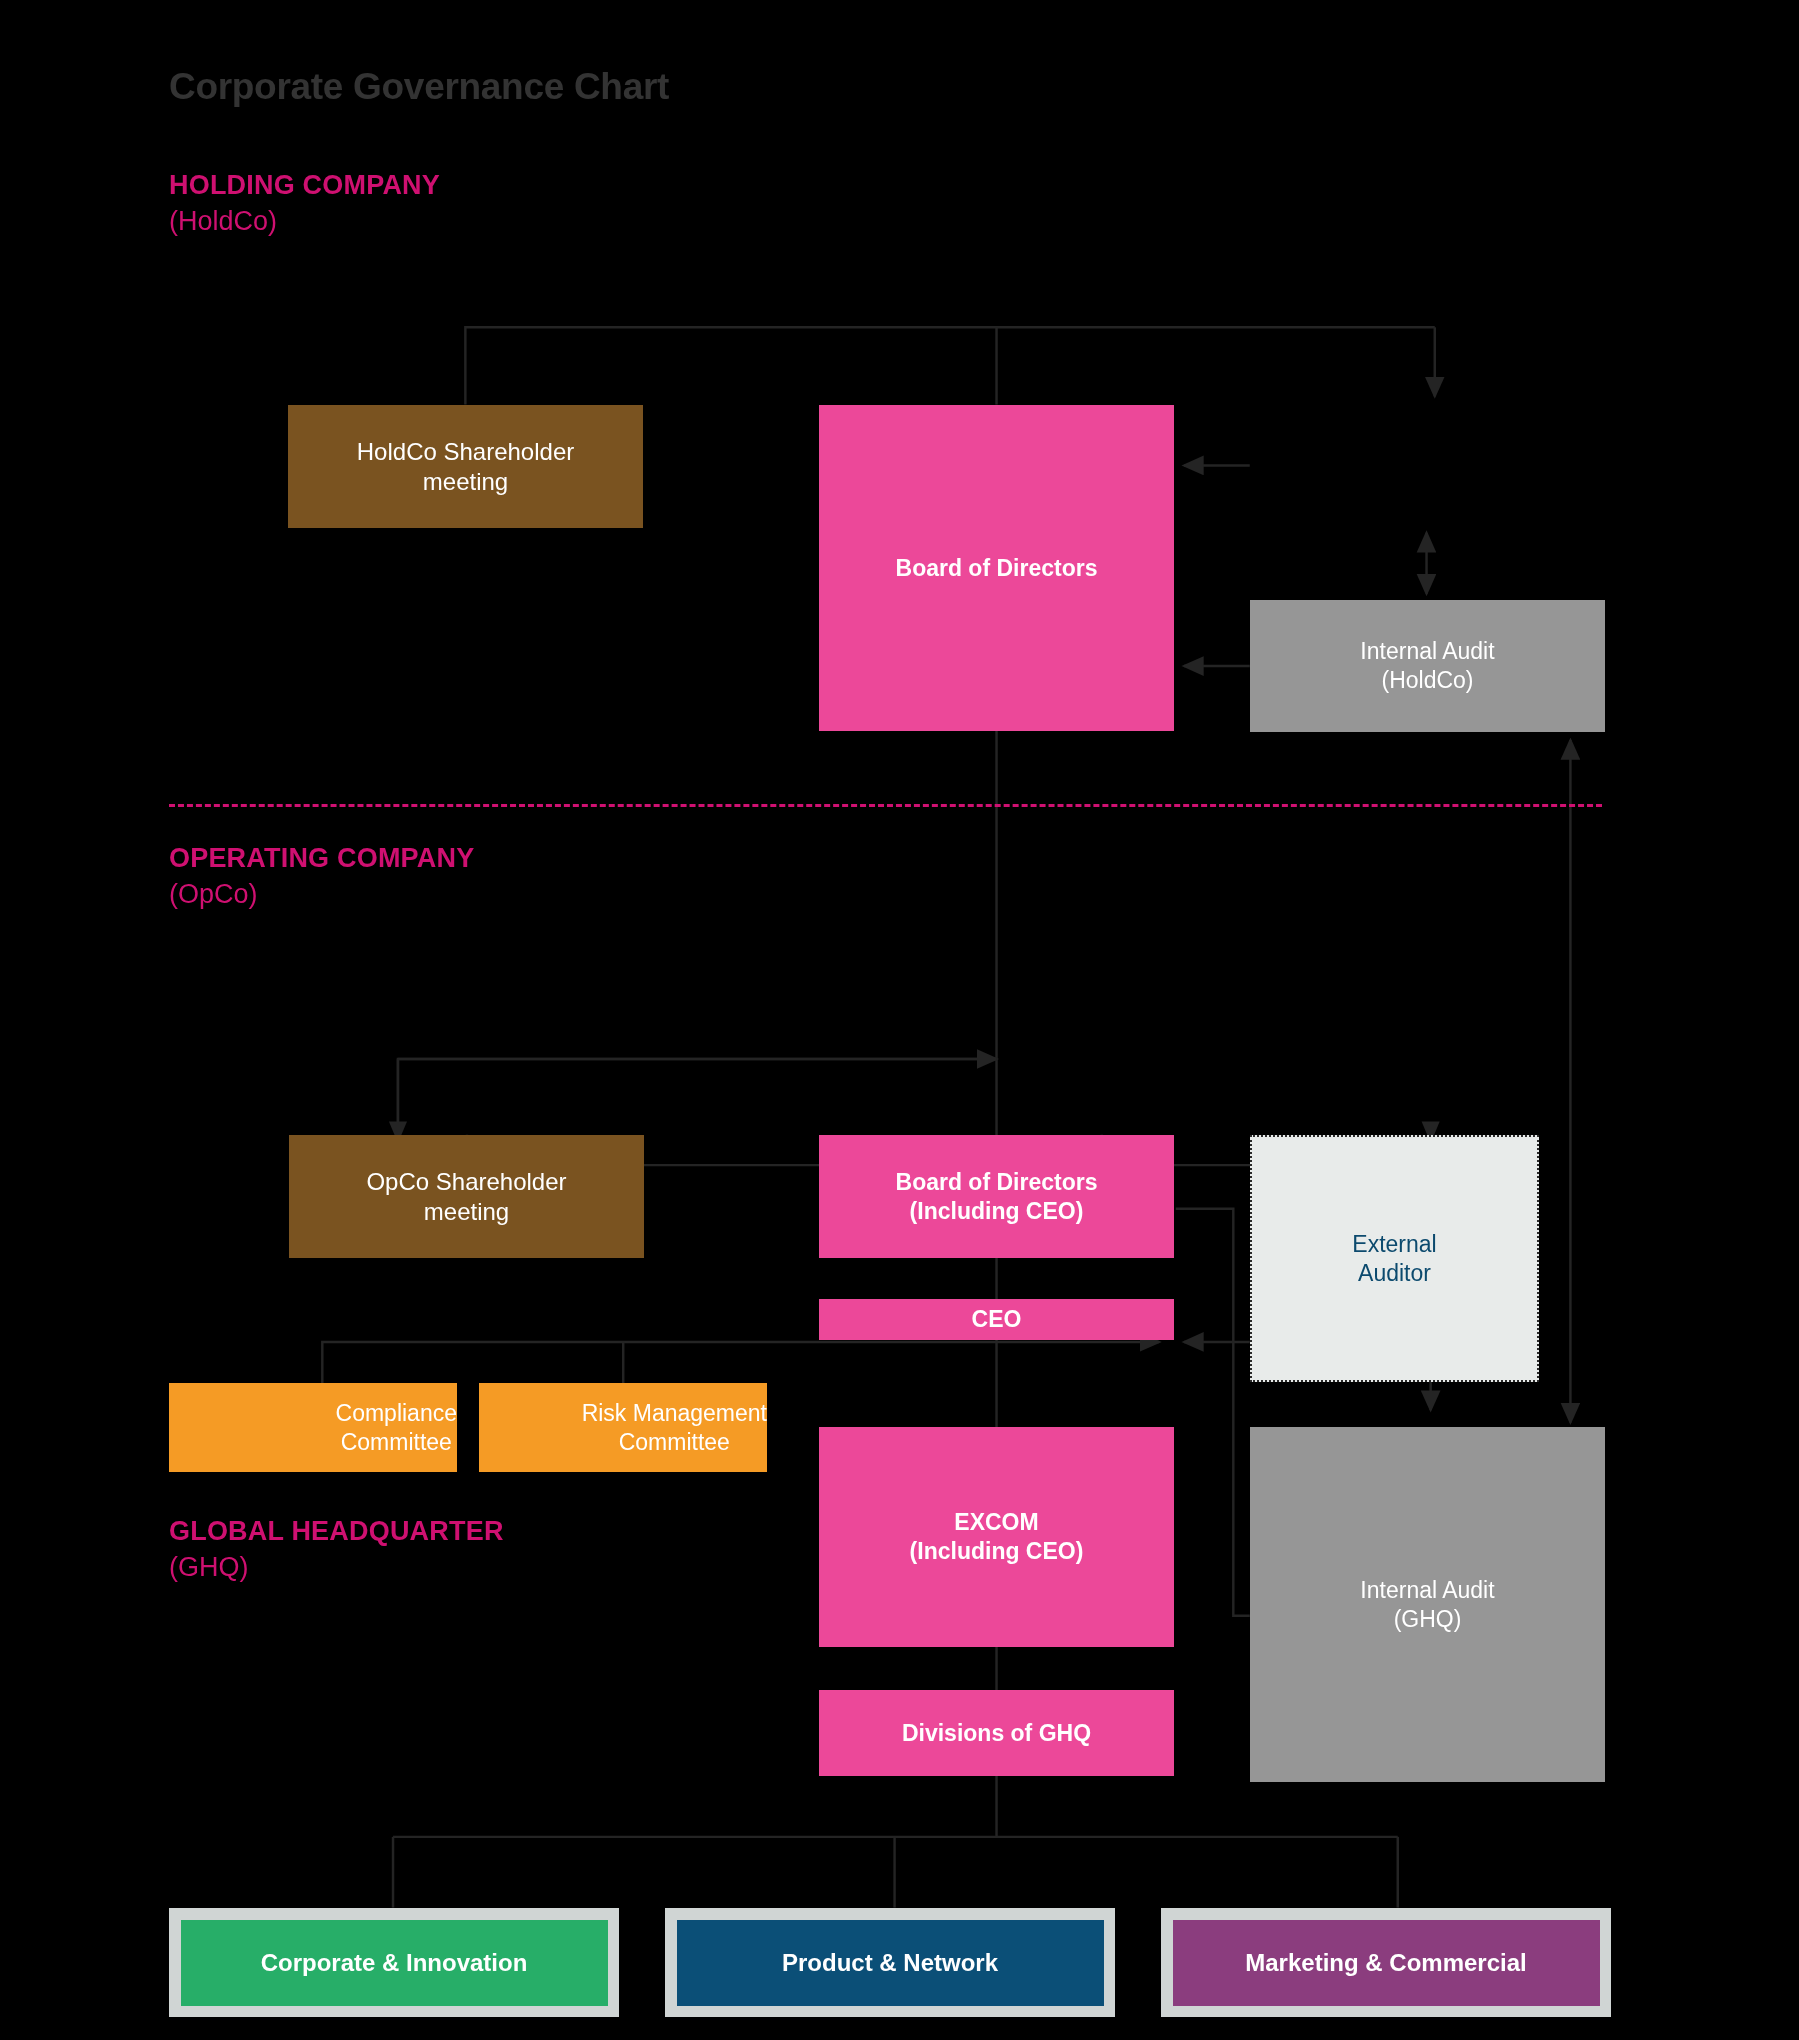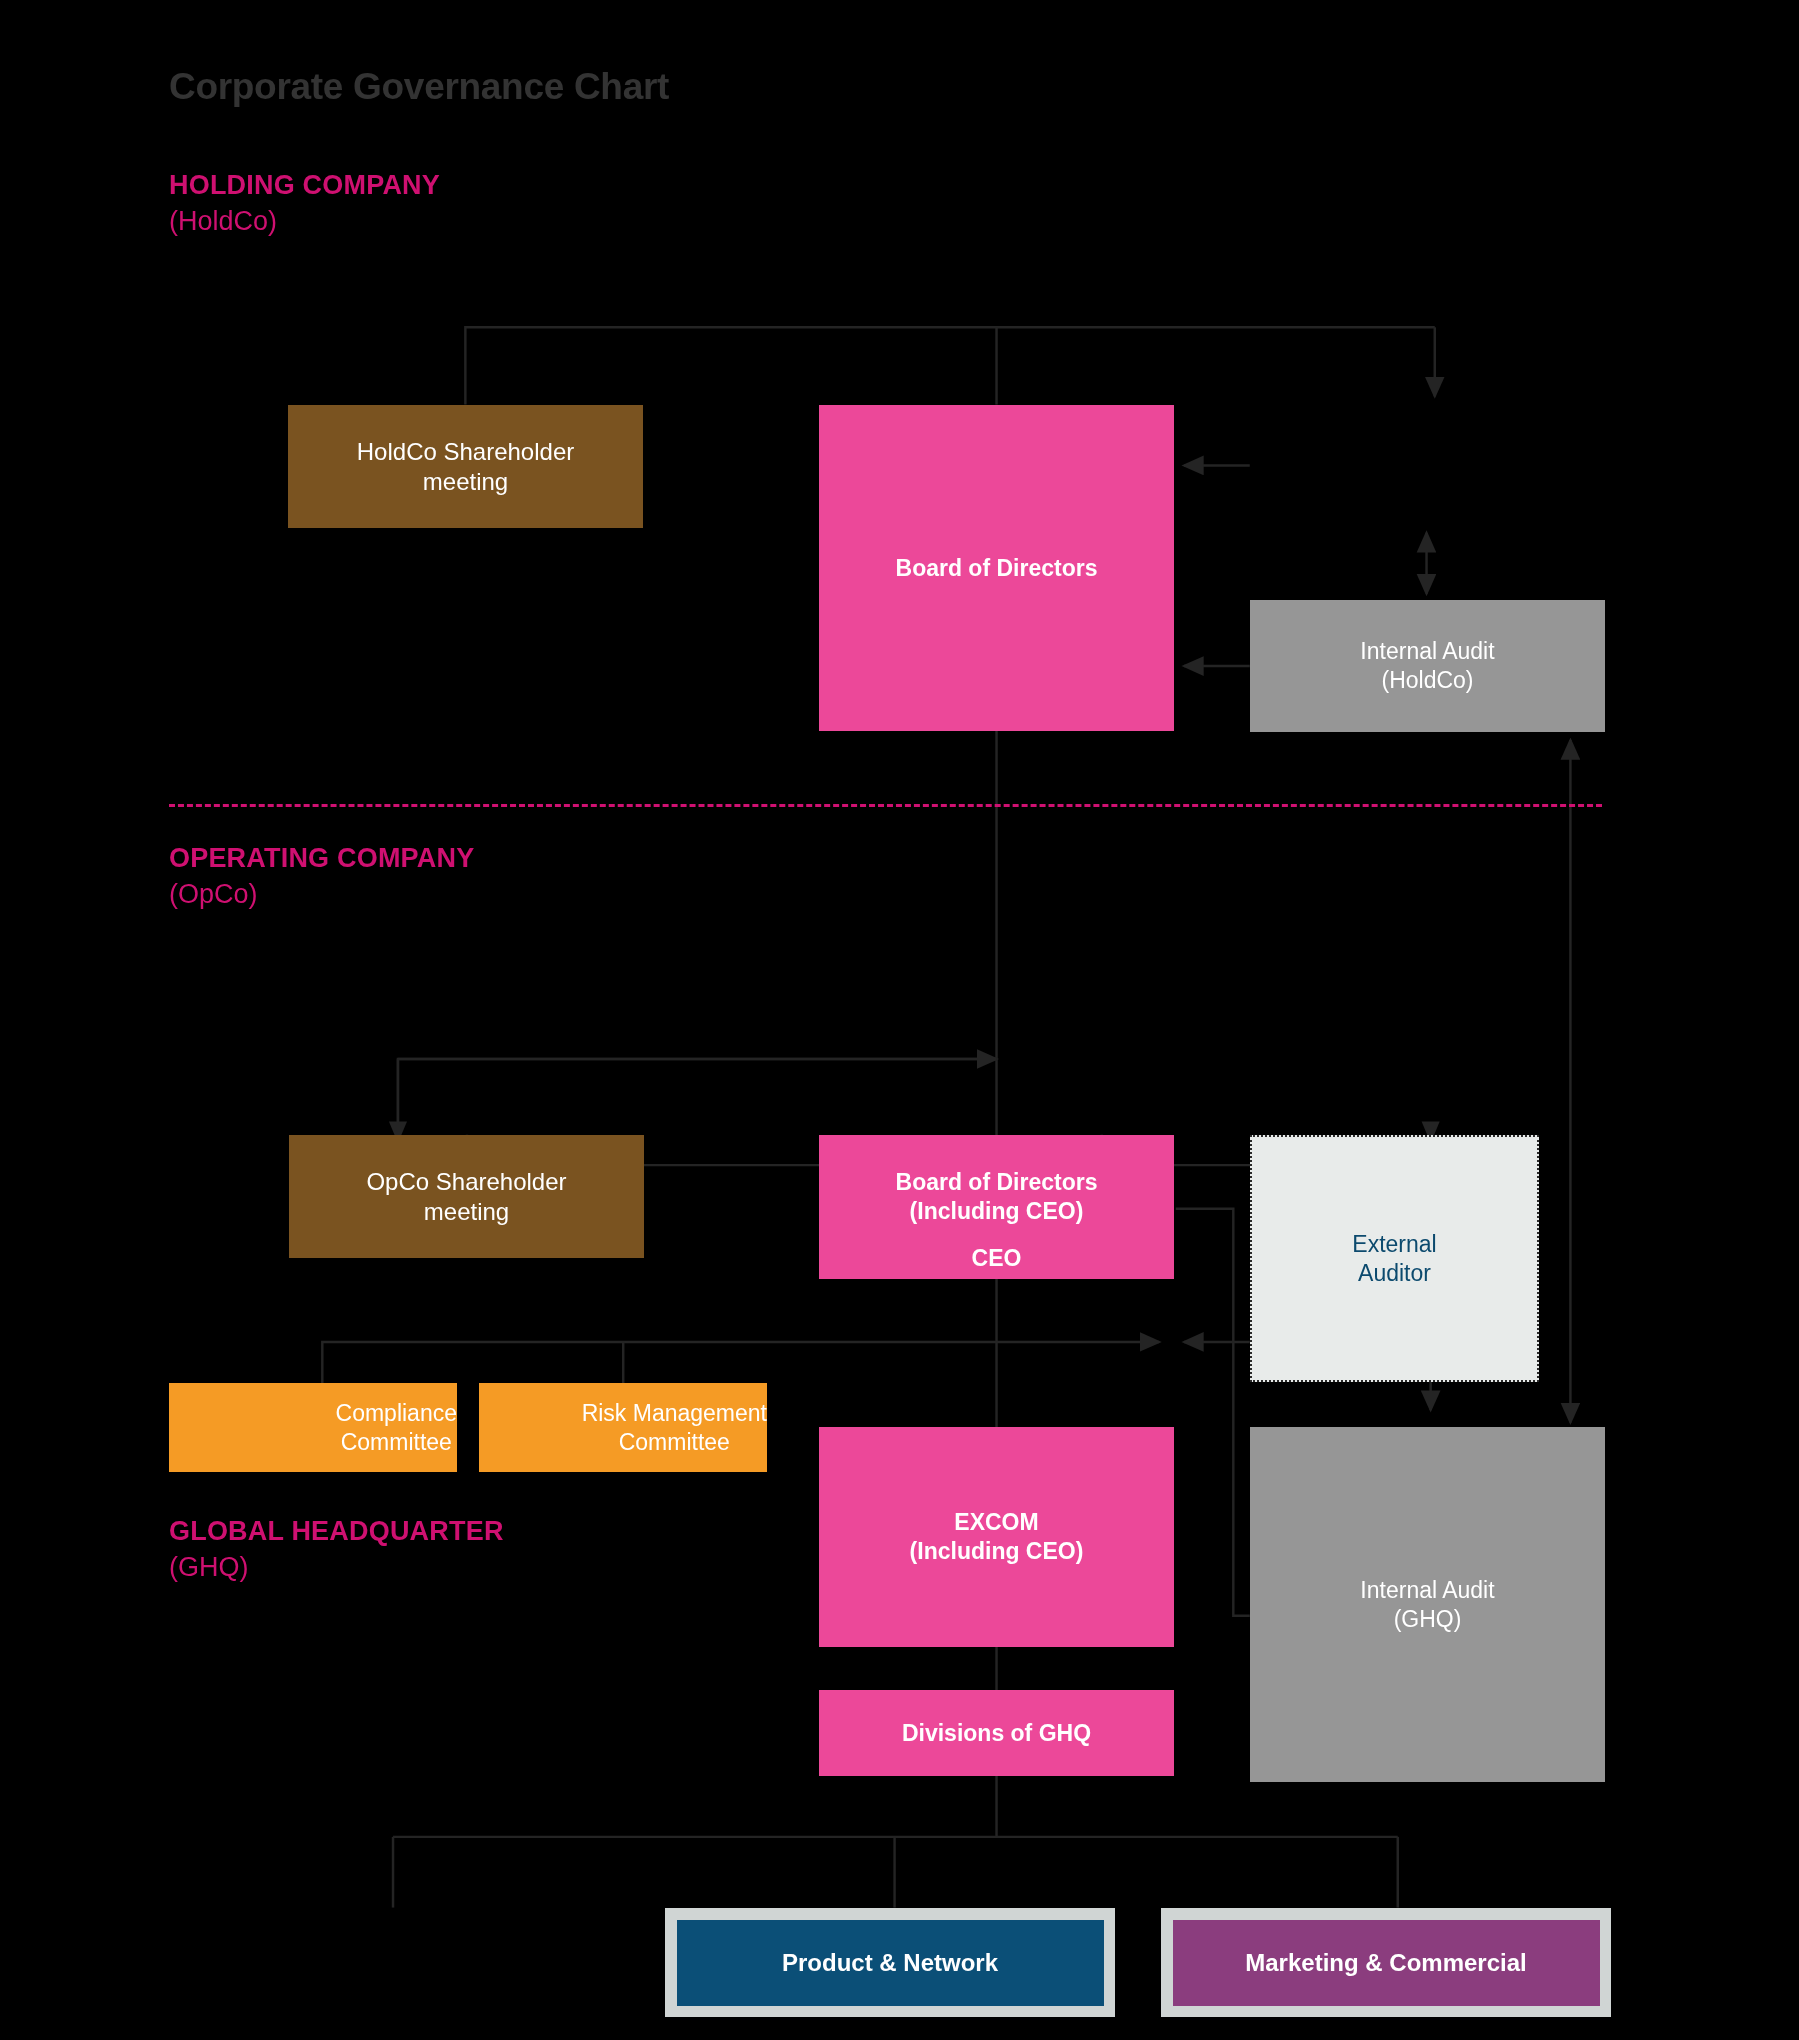--- a/index.html
+++ b/index.html
@@ -228,21 +228,21 @@
     </span>
   </div>
 
   <div class="node dashed-box" style="left:1250px; top:1135px; width:289px; height:247px;">
     <span>
       <span class="lbl">External</span>
       <span class="lbl">Auditor</span>
     </span>
   </div>
 
-  <div class="node magenta" style="left:819px; top:1238px; width:355px; height:41px;">
+  <div class="node magenta" style="left:819px; top:1299px; width:355px; height:41px;">
     <span class="lbl">CEO</span>
   </div>
 
   <div class="node orange" style="left:169px; top:1383px; width:288px; height:89px;">
     <span>
       <span class="lbl">Compliance</span>
       <span class="lbl">Committee</span>
     </span>
   </div>
 
@@ -264,20 +264,25 @@
     <span>
       <span class="lbl">Internal Audit</span>
       <span class="lbl">(GHQ)</span>
     </span>
   </div>
 
   <div class="node magenta" style="left:819px; top:1690px; width:355px; height:86px;">
     <span class="lbl">Divisions of GHQ</span>
   </div>
 
+  <div class="framed" style="left:169px; top:1908px; width:450px; height:109px; padding:11.5px;">
+    <div class="inner green" style="width:100%; height:100%;">
+      <span class="lbl">Corporate &amp; Innovation</span>
+    </div>
+  </div>
 
   <div class="framed" style="left:665px; top:1908px; width:450px; height:109px; padding:11.5px;">
     <div class="inner blue" style="width:100%; height:100%;">
       <span class="lbl">Product &amp; Network</span>
     </div>
   </div>
 
   <div class="framed" style="left:1161px; top:1908px; width:450px; height:109px; padding:11.5px;">
     <div class="inner purple" style="width:100%; height:100%;">
       <span class="lbl">Marketing &amp; Commercial</span>

